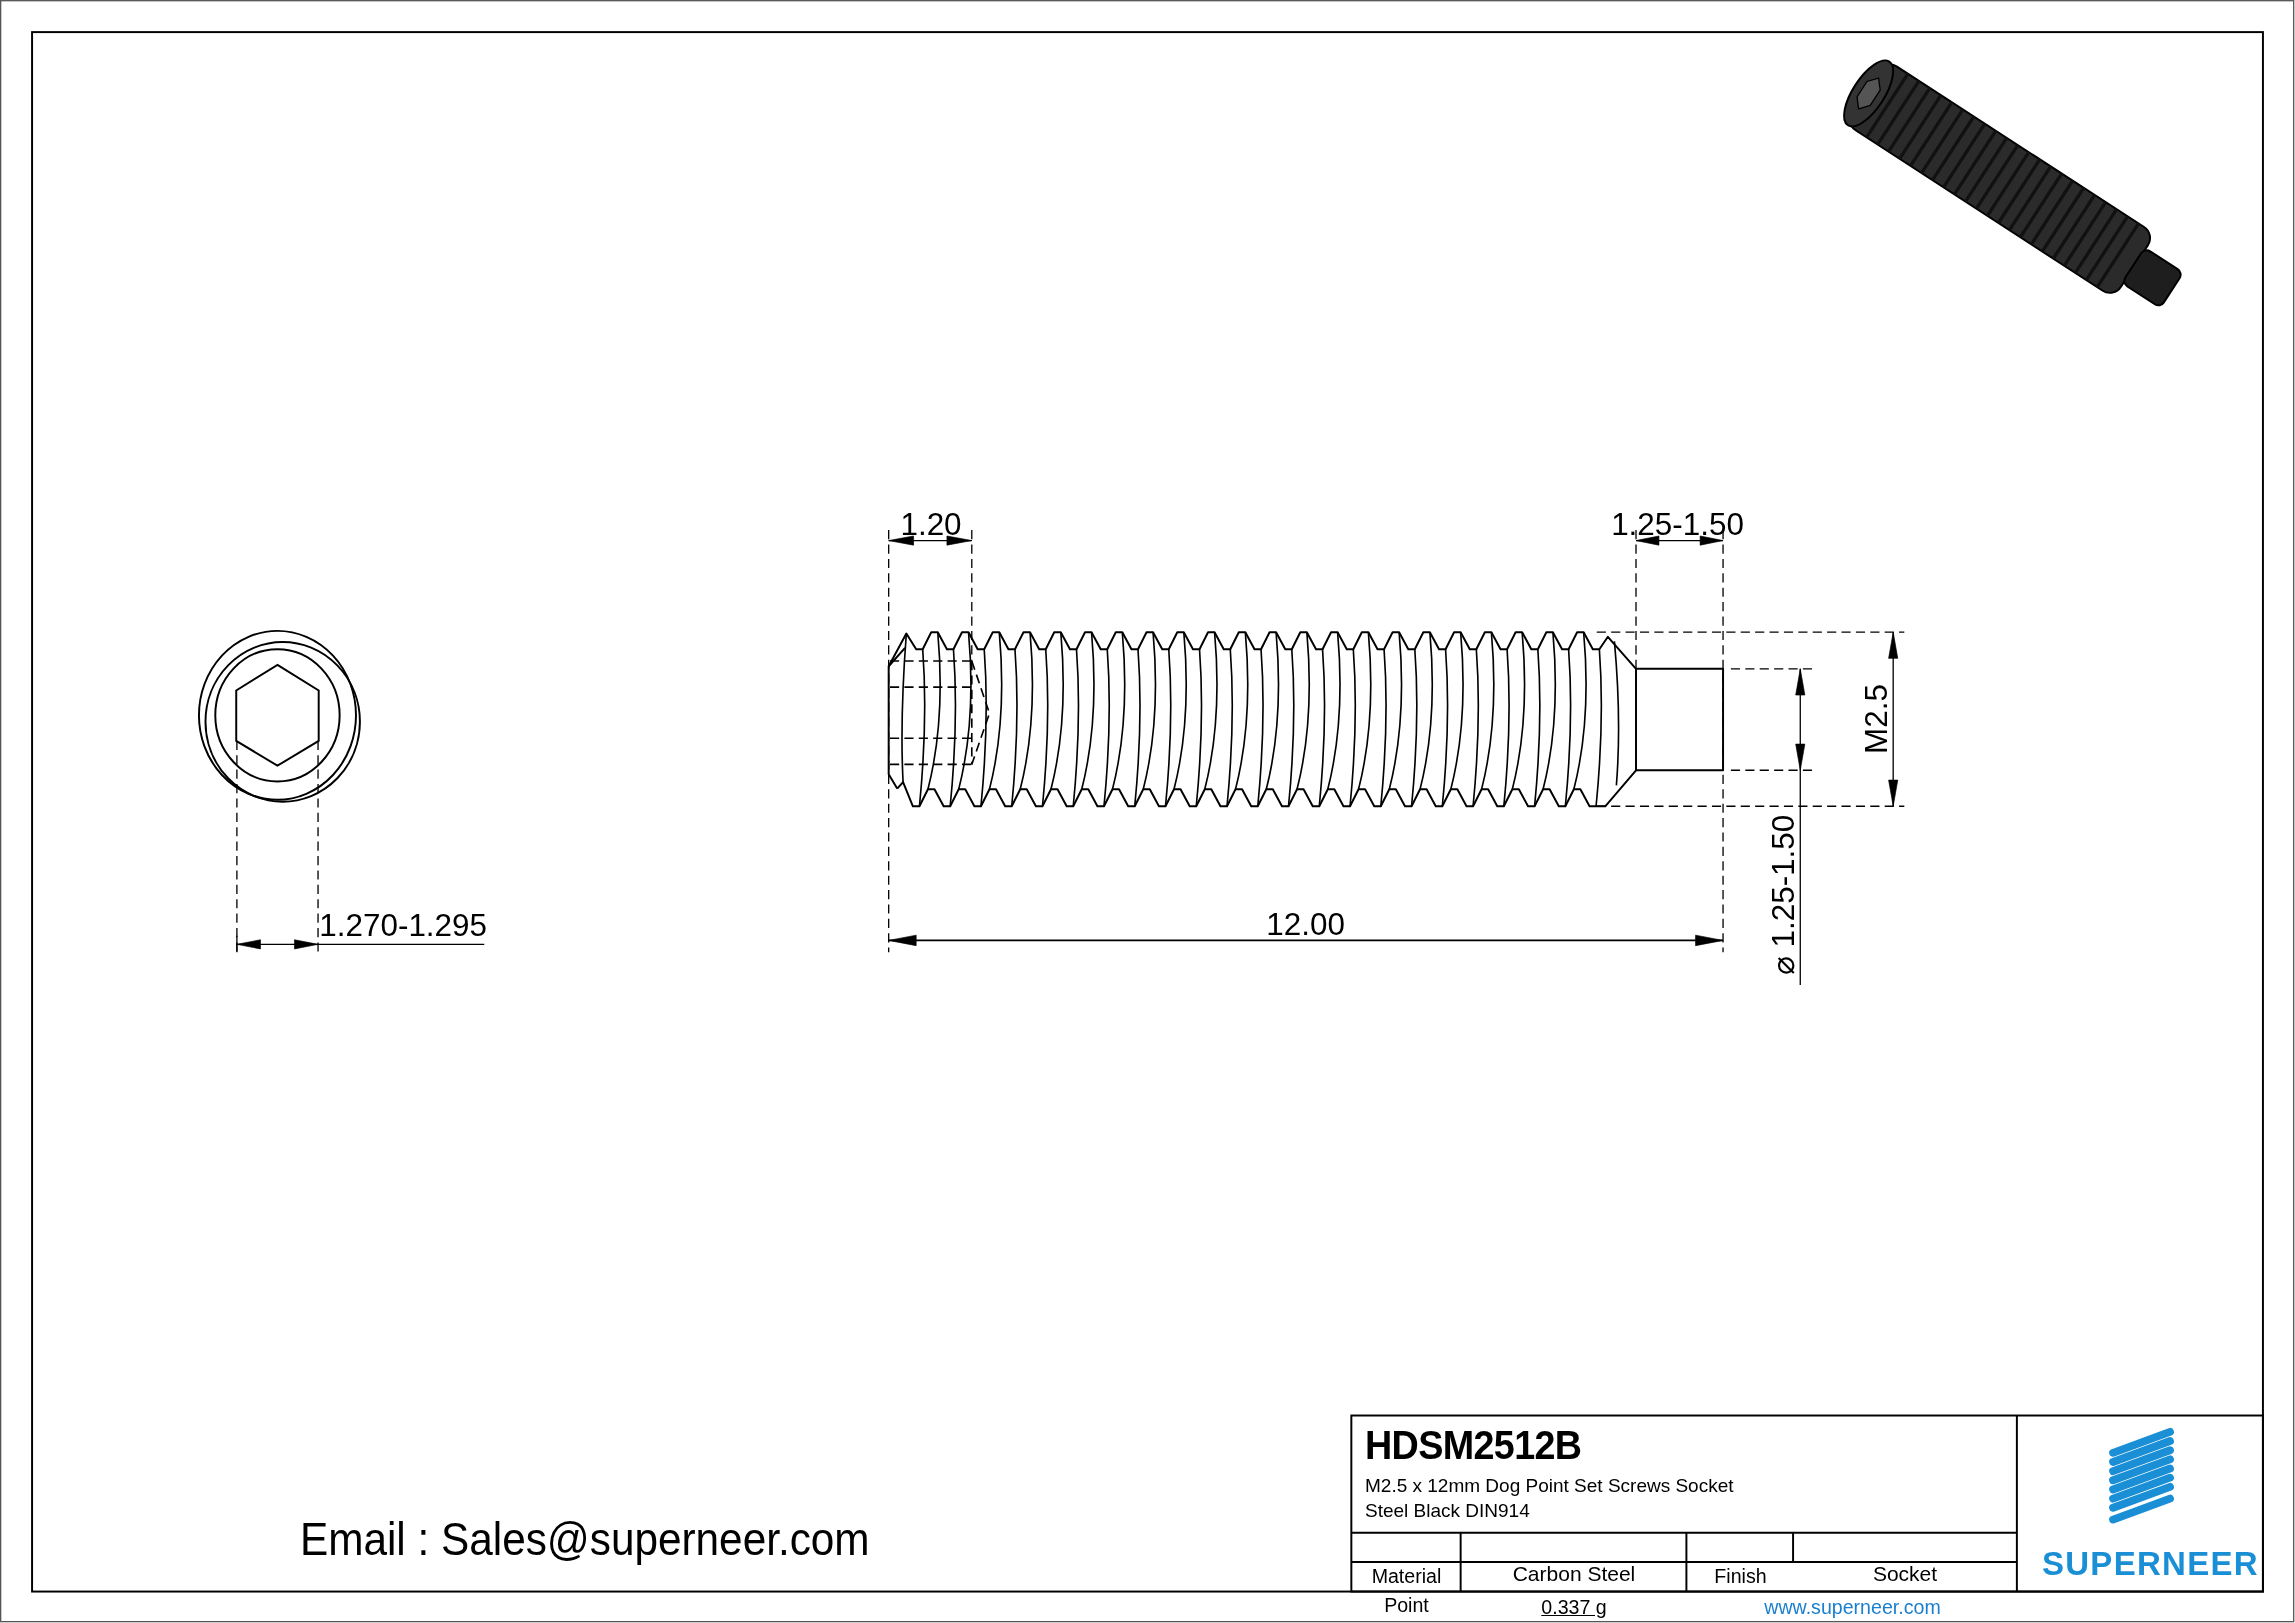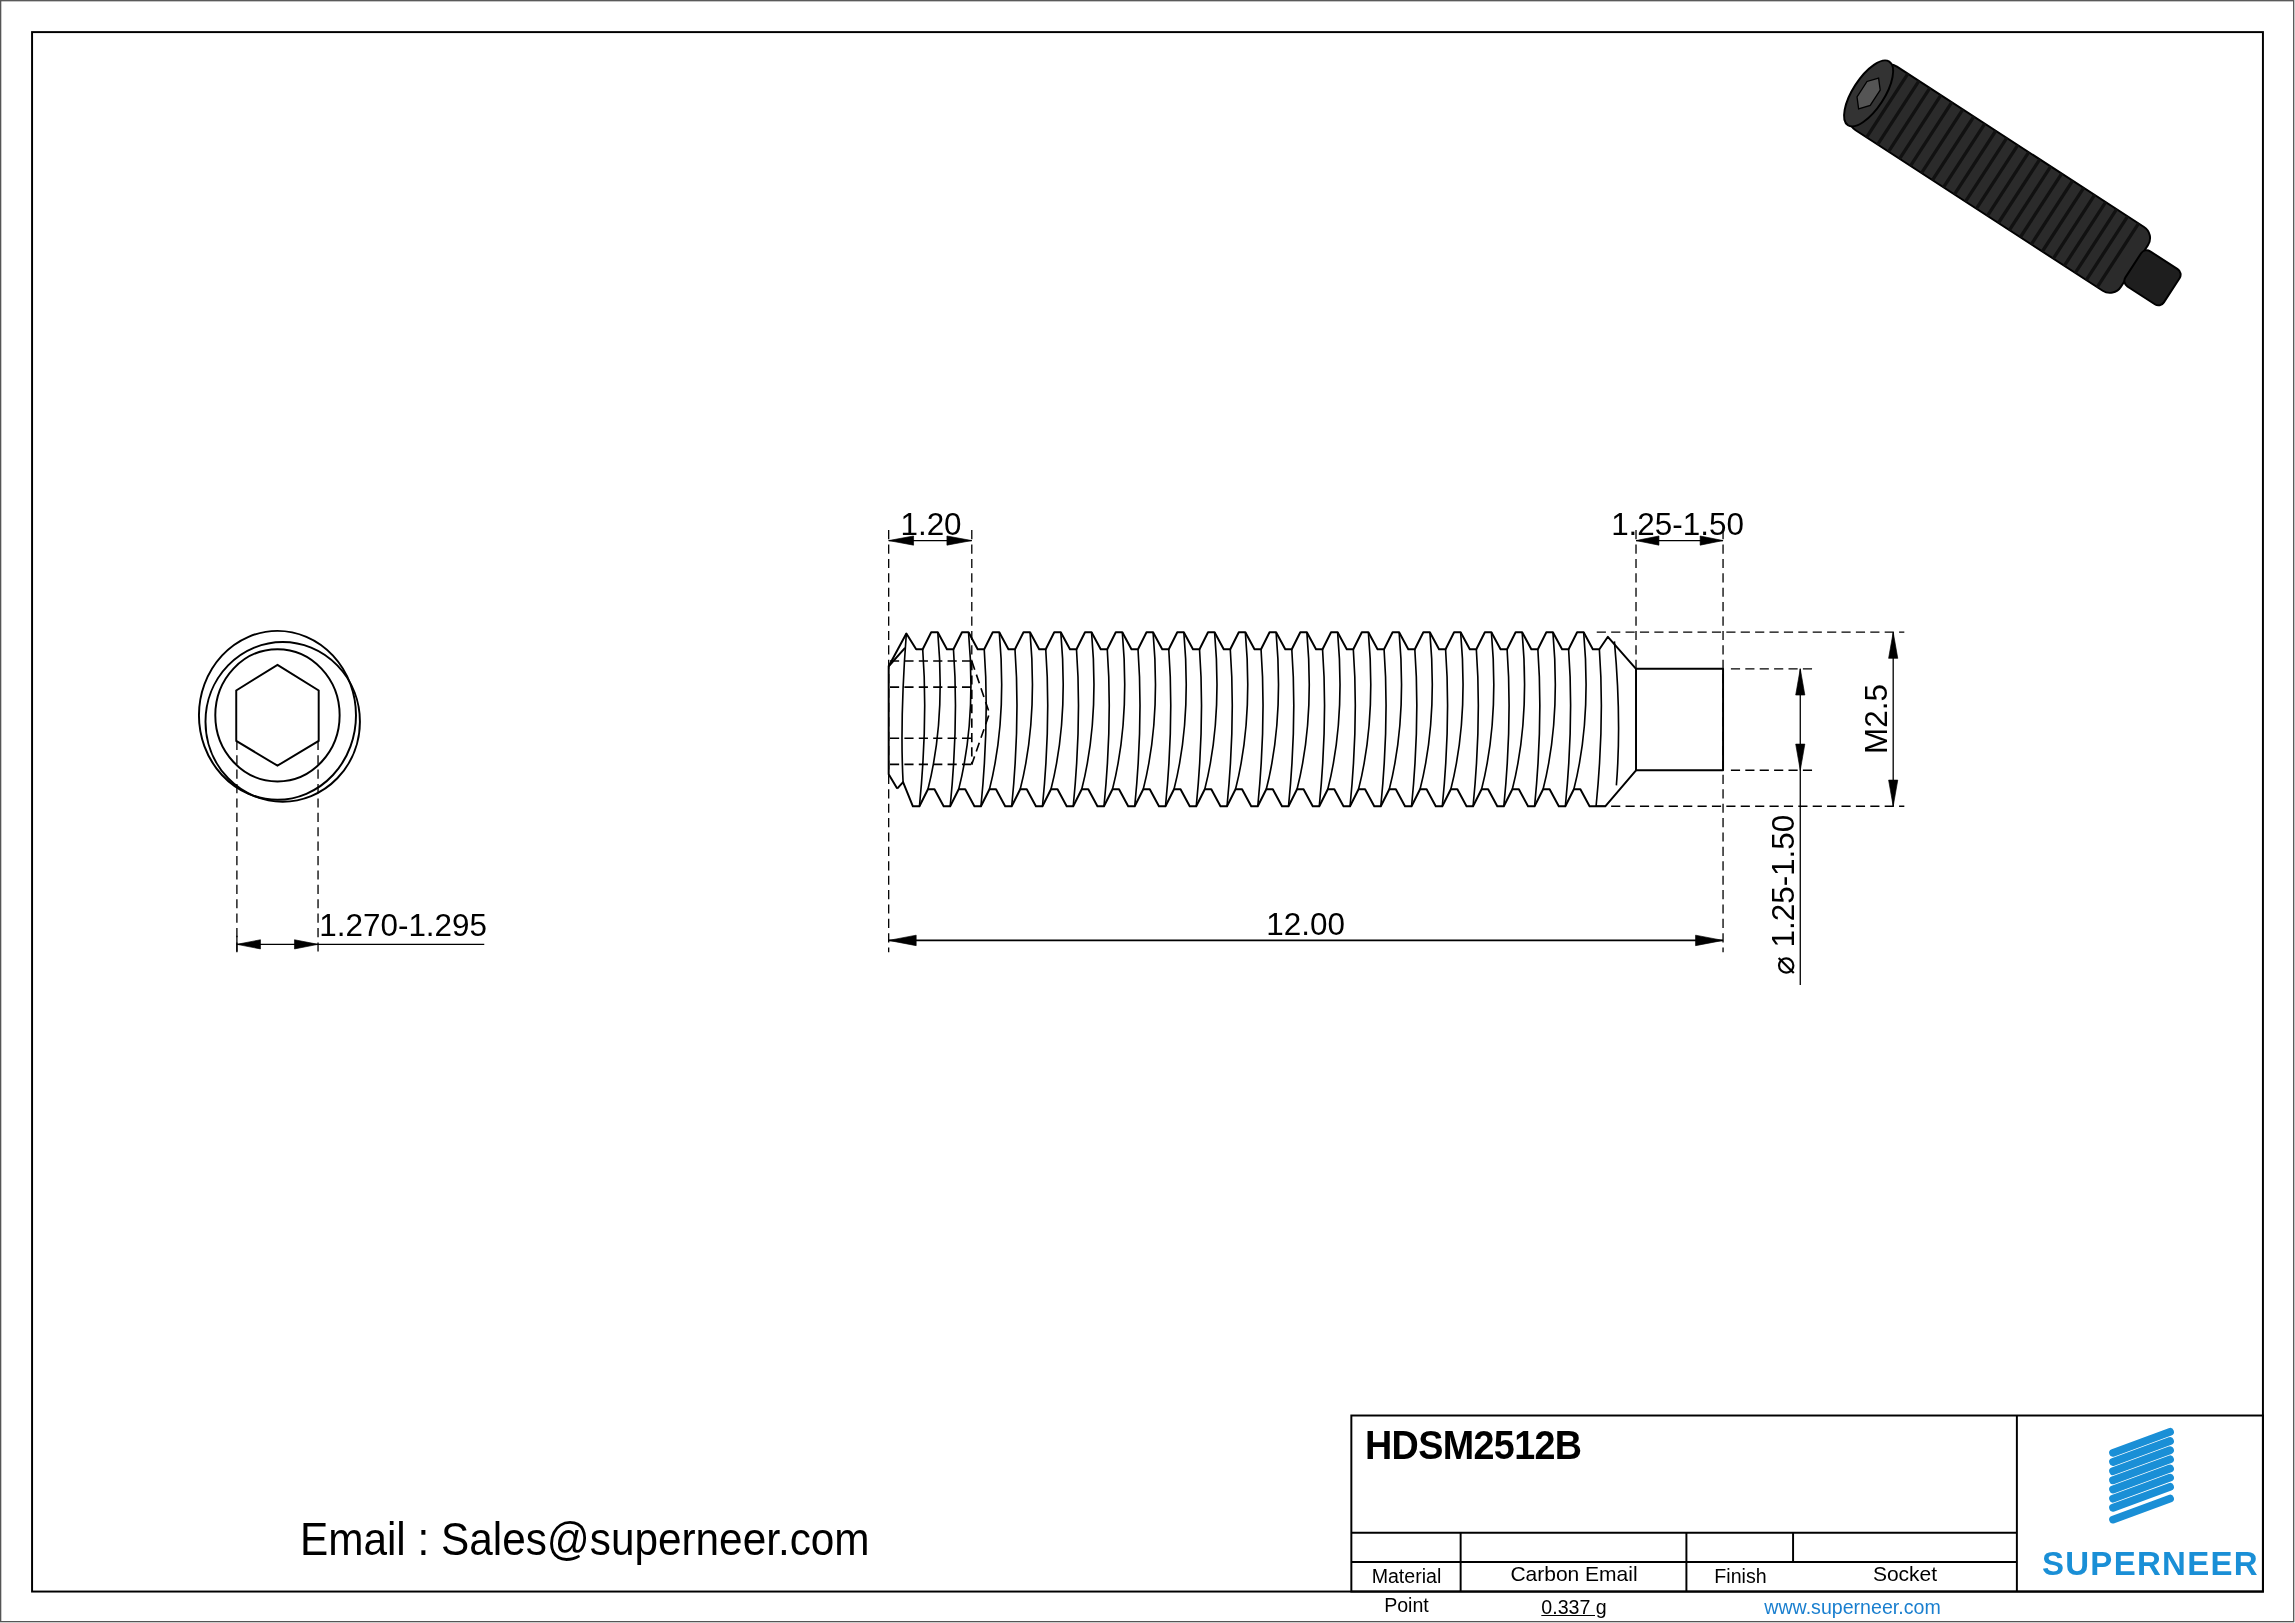--- a/index.html
+++ b/index.html
@@ -262,23 +262,27 @@
             <line x1="460" y1="-58" x2="460" y2="58"></line>
         </g>
         <rect x="488" y="-32" width="70" height="64" rx="10" fill="#1e1e1e" stroke="#000" stroke-width="3"></rect>
         <ellipse cx="6" cy="0" rx="24" ry="58" fill="#333" stroke="#000" stroke-width="3"></ellipse>
         <polygon points="6,-28 18,-14 18,14 6,28 -6,14 -6,-14" fill="#555" stroke="#000" stroke-width="2"></polygon>
       </g>
     </svg>
   </div>
 
   <div class="tb-title">HDSM2512B</div>
+  <div class="tb-desc">
+    <div>M2.5 x 12mm Dog Point Set Screws Socket</div>
+    <div>Steel Black DIN914</div>
+  </div>
 
   <div class="tb-cell" style="left:1352px; top:1537px; width:109px;">Material</div>
-  <div class="tb-cell" style="left:1461px; top:1534px; width:226px; font-size:21px;">Carbon Email</div>
+  <div class="tb-cell" style="left:1461px; top:1534px; width:226px; font-size:21px;">Carbon Steel</div>
   <div class="tb-cell" style="left:1687px; top:1537px; width:107px;">Finish</div>
   <div class="tb-cell" style="left:1793px; top:1534px; width:224px; font-size:21px;">Socket</div>
   <div class="tb-cell" style="left:1352px; top:1566px; width:109px;">Point</div>
   <div class="tb-cell" style="left:1461px; top:1568px; width:226px;text-decoration:underline;">0.337 g</div>
   <div class="tb-cell tb-link" style="left:1687px; top:1568px; width:331px;">www.superneer.com</div>
 
   <div class="logo-word">SUPERNEER</div>
 
   <div class="email">Email : Sales@superneer.com</div>
 </div>

